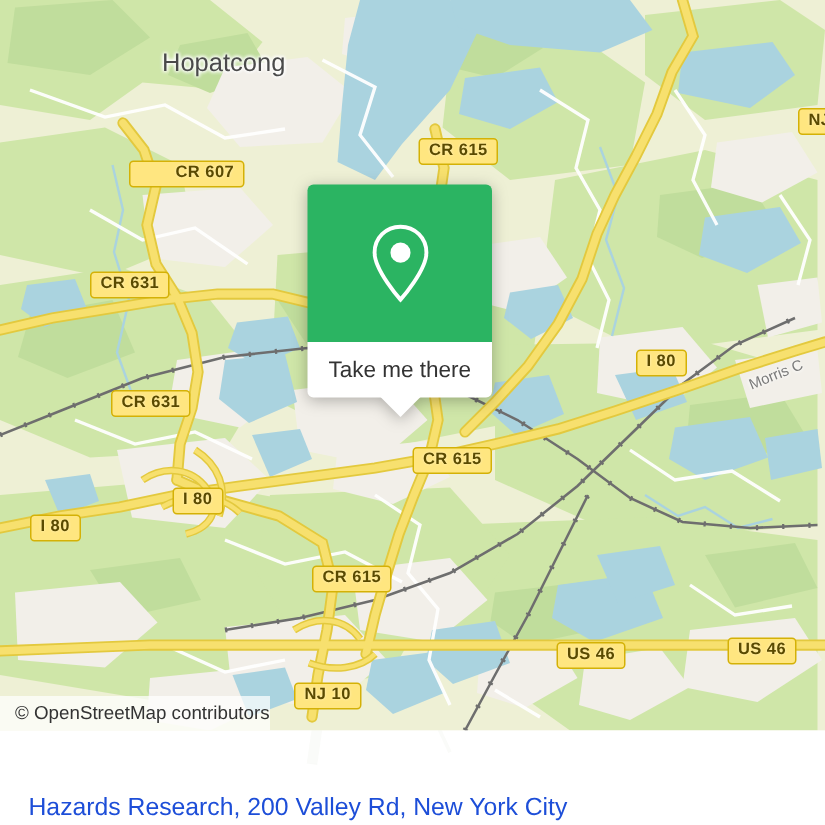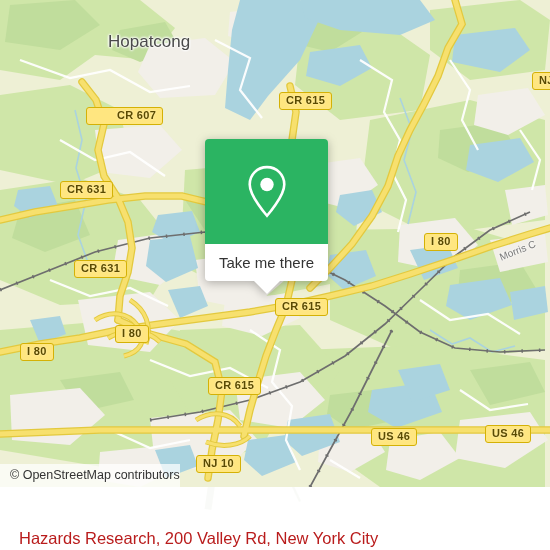--- a/index.html
+++ b/index.html
@@ -50,21 +50,21 @@
     position: absolute;
     color: #7a7a7a;
     font-size: 10px;
     white-space: nowrap;
     text-shadow: 0 0 3px #fff, 0 0 3px #fff;
   }
 
   
   .popup {
     position: absolute;
-    left: 190px; top: 139px;
+    left: 190px; top: 123px;
     width: 138px;
     filter: drop-shadow(0 2px 5px rgba(0,0,0,.28));
     padding-left: 15px;
   }
   .popup-green {
     background: #2bb462;
     border-radius: 4px 4px 0 0;
     height: 105px;
     display: flex; align-items: center; justify-content: center;
   }
@@ -114,21 +114,21 @@
   .footer-watermark {
     position: absolute; left: 0; top: -487px;
     width: 550px; height: 550px;
     opacity: .10;
     pointer-events: none;
   }
   .footer-title {
     position: relative;
     z-index: 2;
     margin-left: 19px;
-    color: #b91c1c;
+    color: #1d4ed8;
     font-size: 16.5px;
     font-family: "Liberation Sans", sans-serif;
     white-space: nowrap;
     margin-top: 40px;
   }
   .brand {
     position: absolute;
     right: 14px; top: 50%; transform: translateY(-50%);
     z-index: 2;
     display: flex; align-items: center; gap: 2px;

